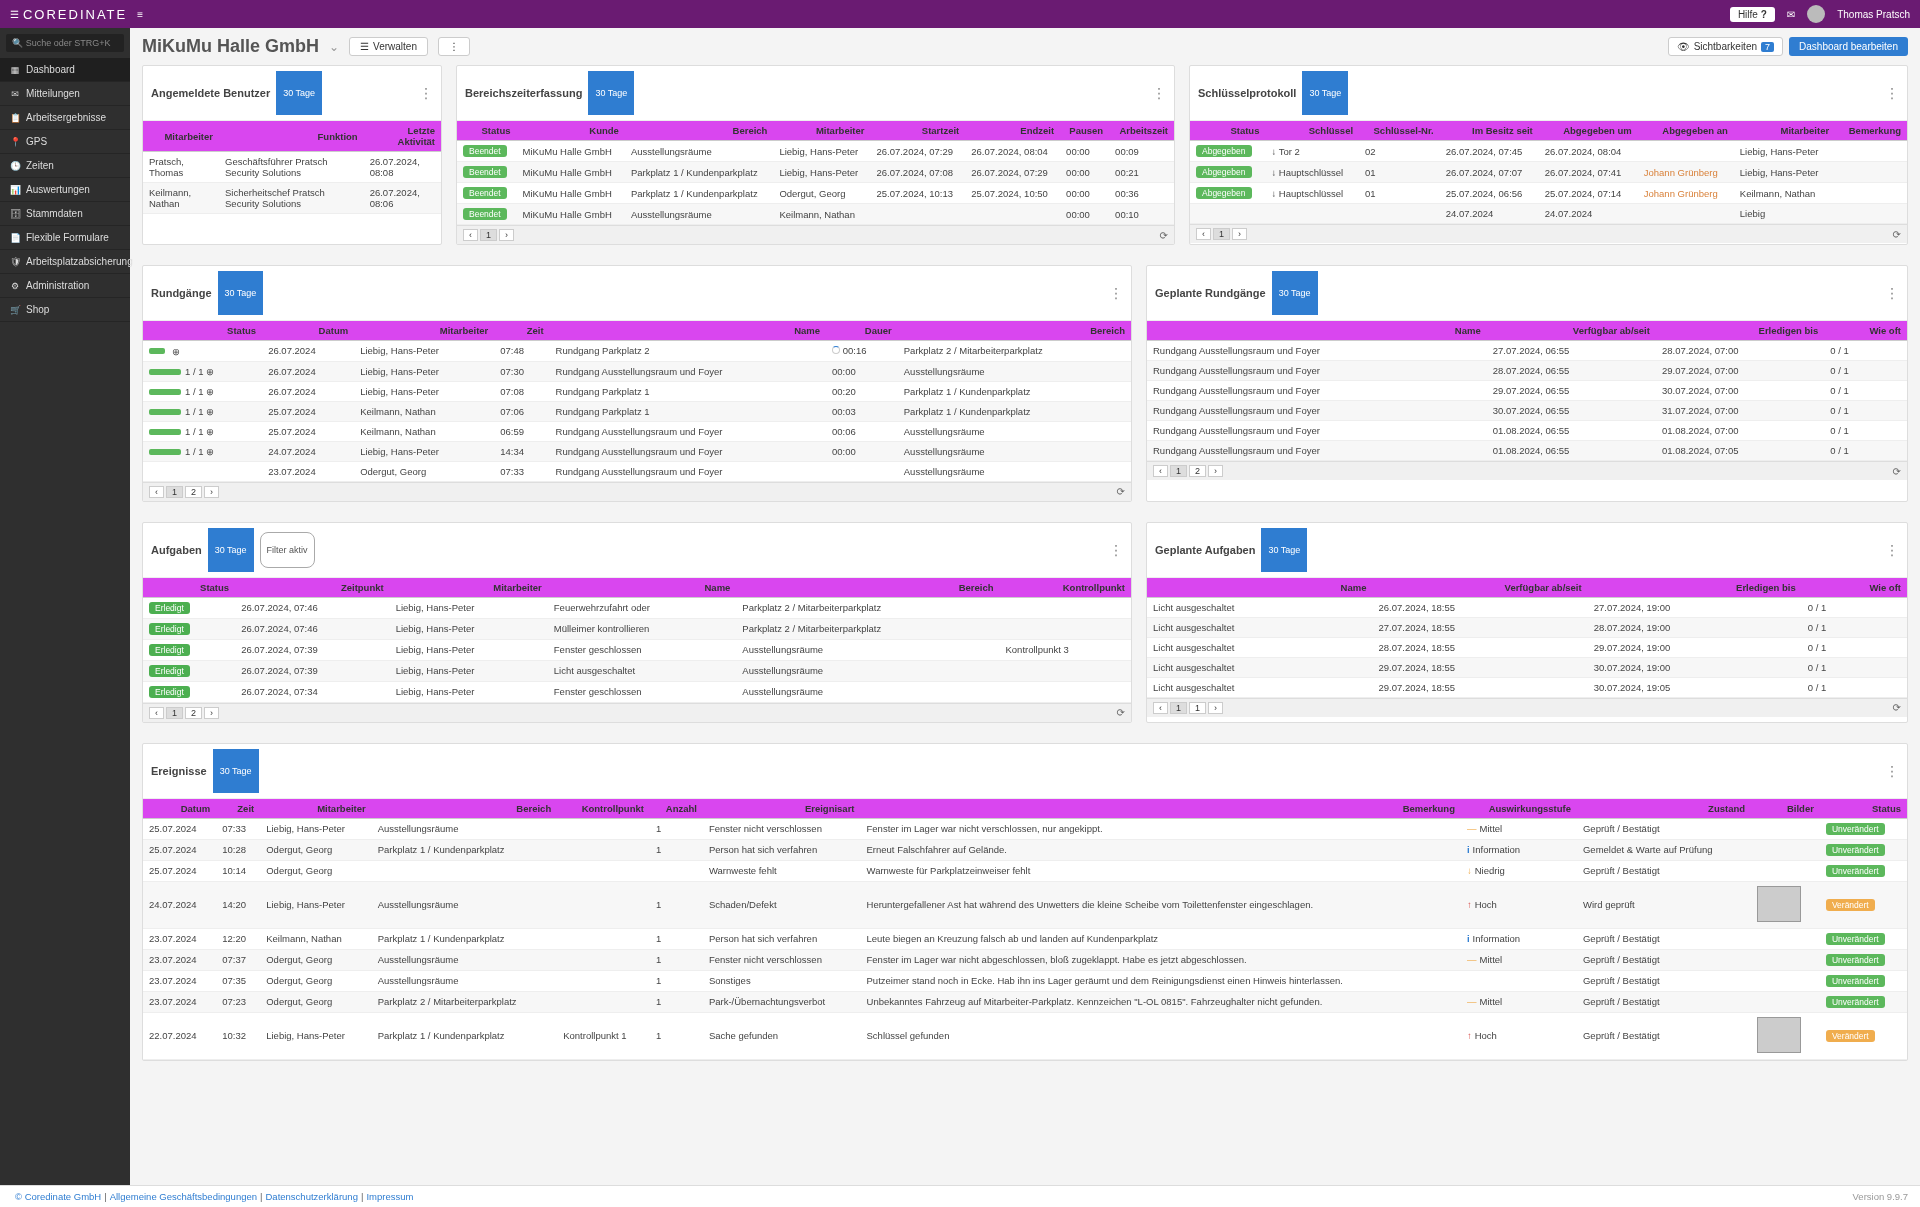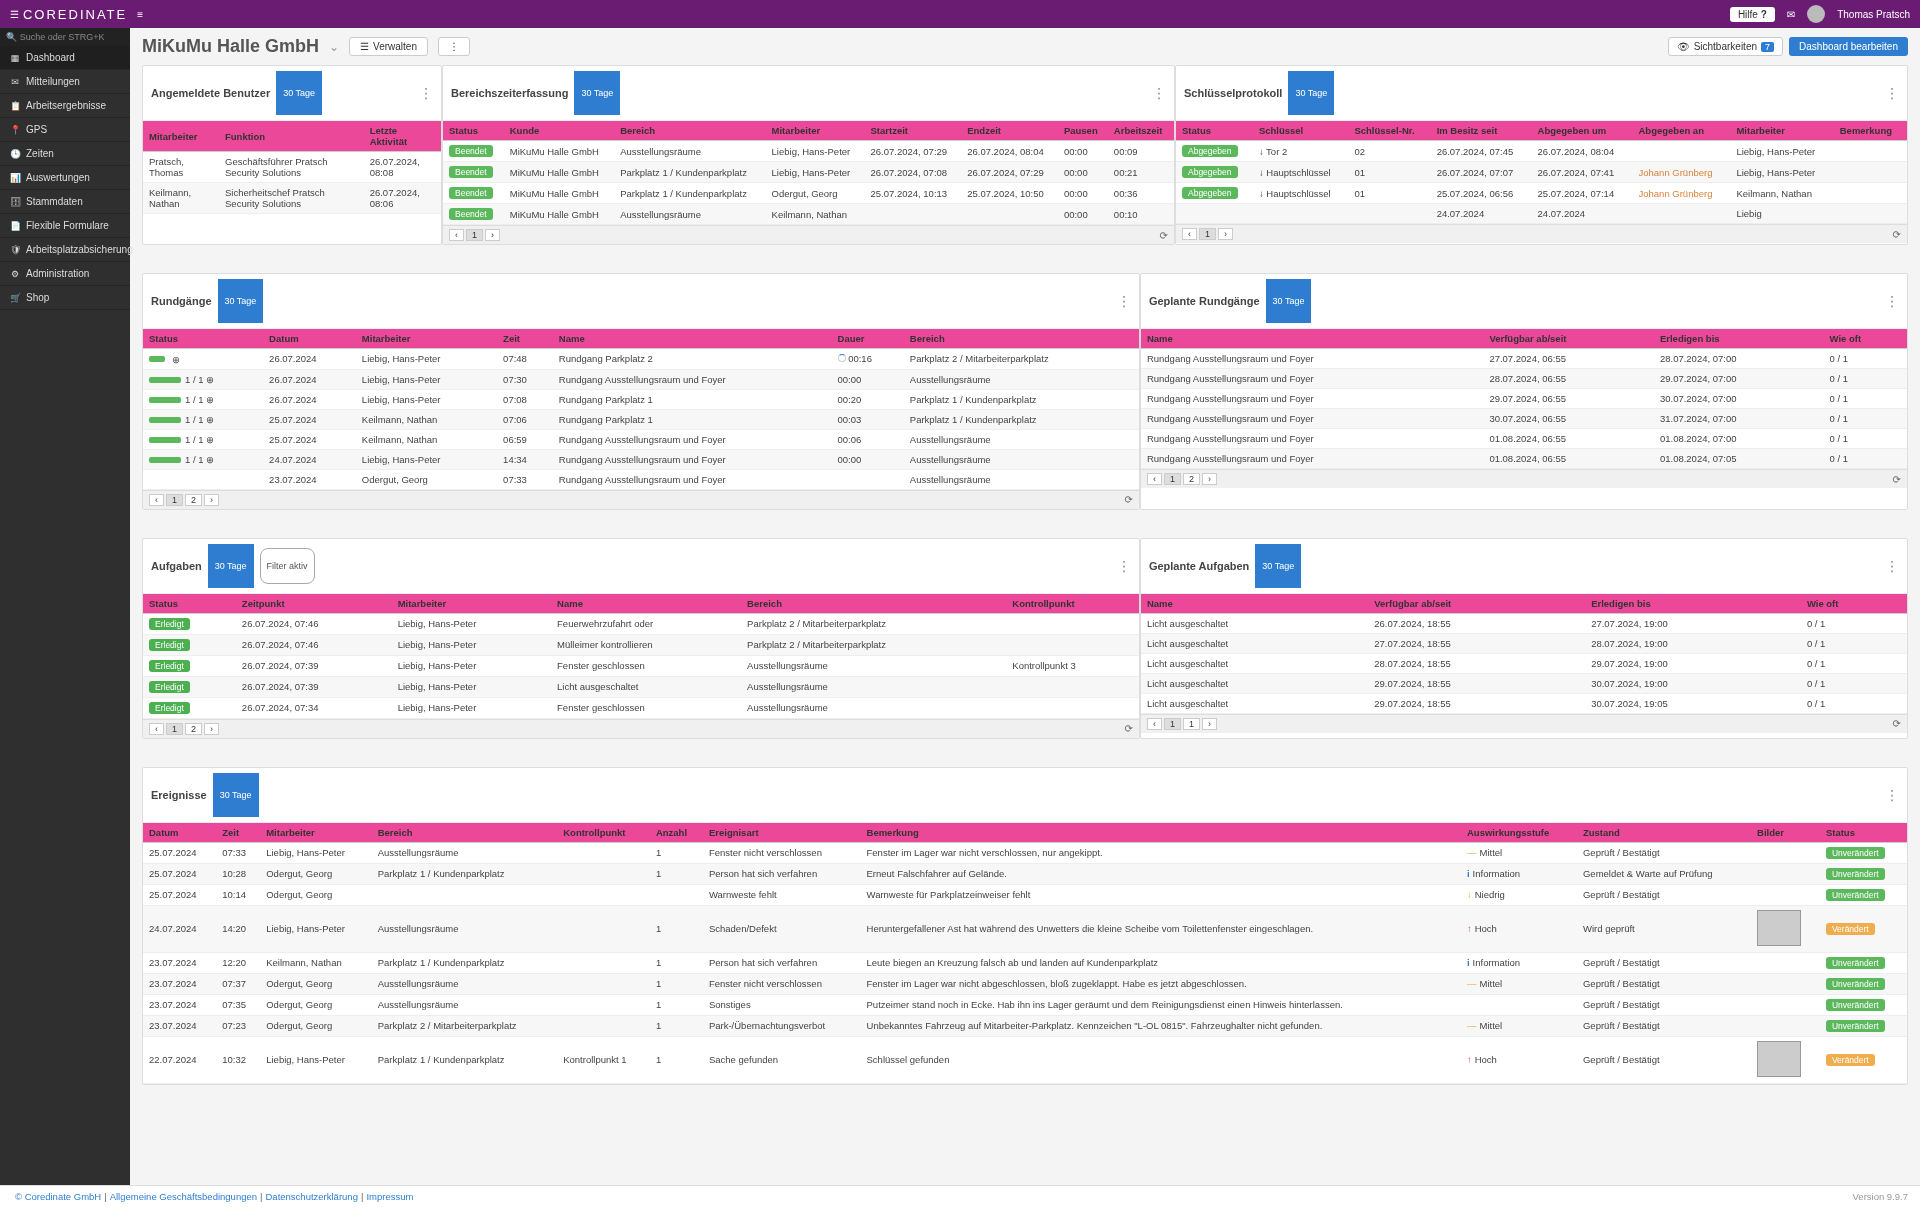--- a/index.html
+++ b/index.html
@@ -5,42 +5,42 @@
 *{box-sizing:border-box;margin:0;padding:0;font-family:Arial,Helvetica,sans-serif}
 body{background:#f4f4f4;font-size:10px;color:#333;width:1920px;height:1207px;overflow:hidden}
 .topbar{height:28px;background:#6a1b72;color:#fff;display:flex;align-items:center;padding:0 10px}
 .topbar .brand{font-size:13px;letter-spacing:2px;font-weight:300}
 .topbar .brand-icon{margin-right:4px}
 .topbar .right{margin-left:auto;display:flex;align-items:center;gap:12px}
 .btn-help{background:#fff;color:#333;border-radius:3px;padding:2px 8px;font-size:10px;cursor:pointer}
 .avatar{width:18px;height:18px;border-radius:50%;background:#bbb}
 .main{display:flex;height:calc(100% - 28px - 22px)}
 .sidebar{width:130px;background:#2f2f2f;color:#ddd}
-.search-box{background:#222;color:#888;padding:4px 6px;border-radius:2px;font-size:9px}
+.search-box{margin:6px;background:#222;color:#888;padding:4px 6px;border-radius:2px;font-size:9px}
 .nav-item{padding:6px 10px;font-size:10px;display:flex;align-items:center;gap:6px;cursor:pointer;border-bottom:1px solid #252525}
 .nav-item.active{background:#1f1f1f}
 .nav-item .icn{width:10px;display:inline-block;text-align:center;font-size:9px}
 .content{flex:1;padding:8px 12px;overflow:auto;position:relative}
 .page-head{display:flex;align-items:center;gap:10px;margin-bottom:8px}
 .page-title{font-size:18px;font-weight:600;color:#555}
 .chev{color:#999;font-size:12px}
 .btn-outline{background:#fff;border:1px solid #ccc;border-radius:3px;padding:3px 10px;font-size:10px;cursor:pointer;display:inline-flex;align-items:center;gap:4px}
 .head-right{margin-left:auto;display:flex;gap:6px}
 .btn-blue{background:#2f7dd1;color:#fff;border:none;border-radius:3px;padding:4px 10px;font-size:10px;cursor:pointer}
 .btn-vis{background:#fff;border:1px solid #ccc;border-radius:3px;padding:3px 8px;font-size:10px;display:flex;align-items:center;gap:4px}
 .vis-badge{background:#2f7dd1;color:#fff;border-radius:2px;padding:0 4px;font-size:9px}
-.row{display:flex;gap:0;margin-bottom:28px}
+.row{display:flex;gap:14px;margin-bottom:20px}
 .panel{background:#fff;border:1px solid #ddd;border-radius:2px;flex:1;position:relative}
 .panel-head{display:flex;align-items:center;gap:6px;padding:5px 8px;border-bottom:1px solid #eee}
 .panel-title{font-size:11px;font-weight:600;color:#444}
 .tag-blue{background:#2f7dd1;color:#fff;border-radius:0;padding:17px 7px;font-size:9px}
 .tag-outline{background:#fff;border:1px solid #aaa;color:#555;border-radius:8px;padding:12px 6px;font-size:9px}
 .dots{margin-left:auto;color:#888;cursor:pointer;font-size:14px}
 table{width:100%;border-collapse:collapse;font-size:9.5px}
-th{background:#ec4899;text-align:left;padding:4px 6px;font-weight:600;color:#333;border-bottom:1px solid #ccc}
+th{background:#d946ef;text-align:right;padding:4px 6px;font-weight:600;color:#333;border-bottom:1px solid #ccc}
 td{padding:4px 6px;border-bottom:1px solid #eee;color:#444}
 tr:nth-child(even) td{background:#f7f7f7}
 .status-pill{display:inline-block;color:#fff;border-radius:3px;padding:1px 6px;font-size:8.5px;text-align:right}
 .pill-green{background:#5cb85c}
 .pill-green2{background:#4caf50}
 .pill-orange{background:#f0ad4e}
 .bar{display:inline-block;width:32px;height:6px;background:#5cb85c;border-radius:2px;vertical-align:middle;margin-right:4px}
 .bar-open{display:inline-flex;align-items:center;gap:3px}
 .spinner{display:inline-block;width:8px;height:8px;border:1.5px solid #ccc;border-top-color:#2f7dd1;border-radius:50%}
 .pager{display:flex;align-items:center;gap:2px;padding:3px 6px;background:#f0f0f0;border-top:1px solid #ddd}

